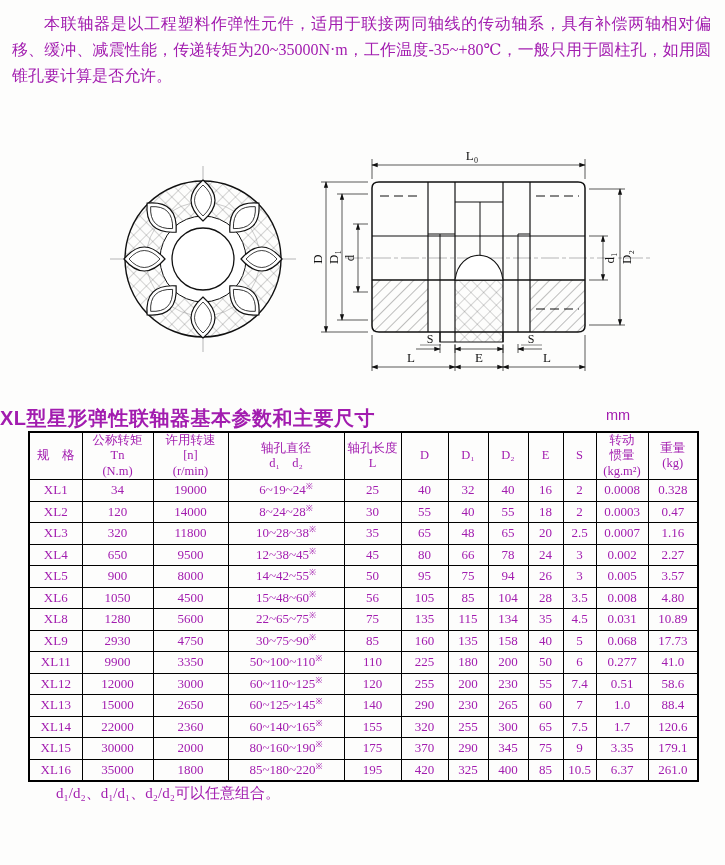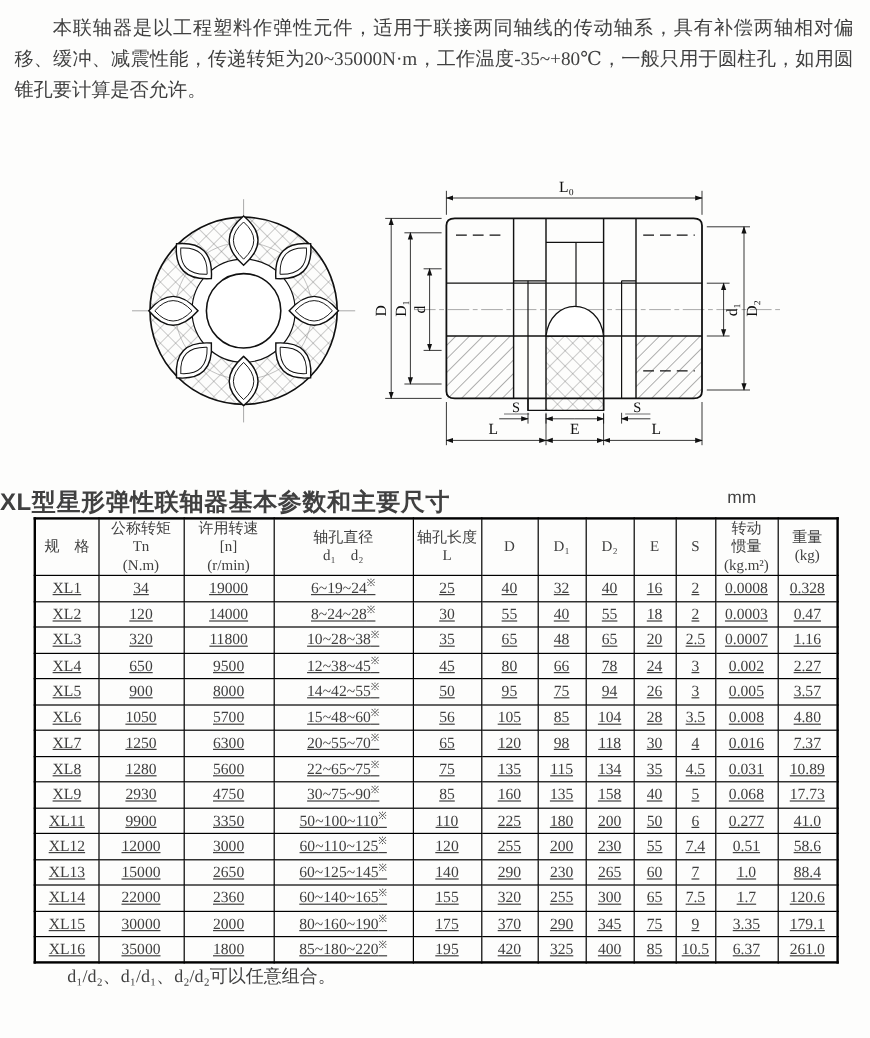--- a/index.html
+++ b/index.html
@@ -1,17 +1,17 @@
 <!DOCTYPE html>
 <html><head>
 <meta charset="utf-8">
 <style>
   html,body{margin:0;padding:0;background:#e8e8e8;}
   .page{
-    width:725px;height:865px;background:#fdfdfc;color:#404040;
+    width:725px;height:865px;background:#fdfdfc;color:#a21caf;
     font-family:"Liberation Serif","DejaVu Serif",serif;
     position:relative;overflow:hidden;margin:0 auto;
   }
   .intro{
     margin:0;padding:11px 14px 0 12px;
     font-size:16px;line-height:26px;text-indent:2em;text-align:justify;
   }
   svg.drawing{display:block;margin-top:50px;}
   .title-row{position:relative;height:32px;margin-top:2px;}
   .table-title{
@@ -28,21 +28,21 @@
     margin-left:28px;width:669px;border:2px solid #000;
   }
   table.params th,table.params td{
     border:1px solid #000;text-align:center;padding:0;
     font-size:13px;line-height:1.22;overflow:hidden;
   }
   table.params thead th{
     height:46px;font-weight:normal;white-space:pre-line;
     vertical-align:middle;font-size:12.5px;
   }
-  table.params tbody tr{height:21.5px;text-decoration:underline;}
+  table.params tbody tr{height:21.5px;}
   sup.star{font-size:8.5px;vertical-align:super;line-height:0;}
   .notes{margin:2px 0 0 16px;font-size:15px;line-height:18.5px;}
   .note2{padding-left:40px;}
   .dim{font-family:"Liberation Serif","DejaVu Serif",serif;font-size:13px;fill:#111;}
   .dims{font-family:"Liberation Serif","DejaVu Serif",serif;font-size:12px;fill:#111;}
 </style>
 </head>
 <body>
 
 <div class="page">
@@ -295,44 +295,30 @@
           <td>75</td>
           <td>94</td>
           <td>26</td>
           <td>3</td>
           <td>0.005</td>
           <td>3.57</td>
         </tr>
         <tr>
           <td>XL6</td>
           <td>1050</td>
-          <td>5700</td>
+          <td>4500</td>
           <td>15~48~60<sup class="star">※</sup></td>
           <td>56</td>
           <td>105</td>
           <td>85</td>
           <td>104</td>
           <td>28</td>
           <td>3.5</td>
           <td>0.008</td>
           <td>4.80</td>
-        </tr>
-        <tr>
-          <td>XL7</td>
-          <td>1250</td>
-          <td>6300</td>
-          <td>20~55~70<sup class="star">※</sup></td>
-          <td>65</td>
-          <td>120</td>
-          <td>98</td>
-          <td>118</td>
-          <td>30</td>
-          <td>4</td>
-          <td>0.016</td>
-          <td>7.37</td>
         </tr>
         <tr>
           <td>XL8</td>
           <td>1280</td>
           <td>5600</td>
           <td>22~65~75<sup class="star">※</sup></td>
           <td>75</td>
           <td>135</td>
           <td>115</td>
           <td>134</td>

